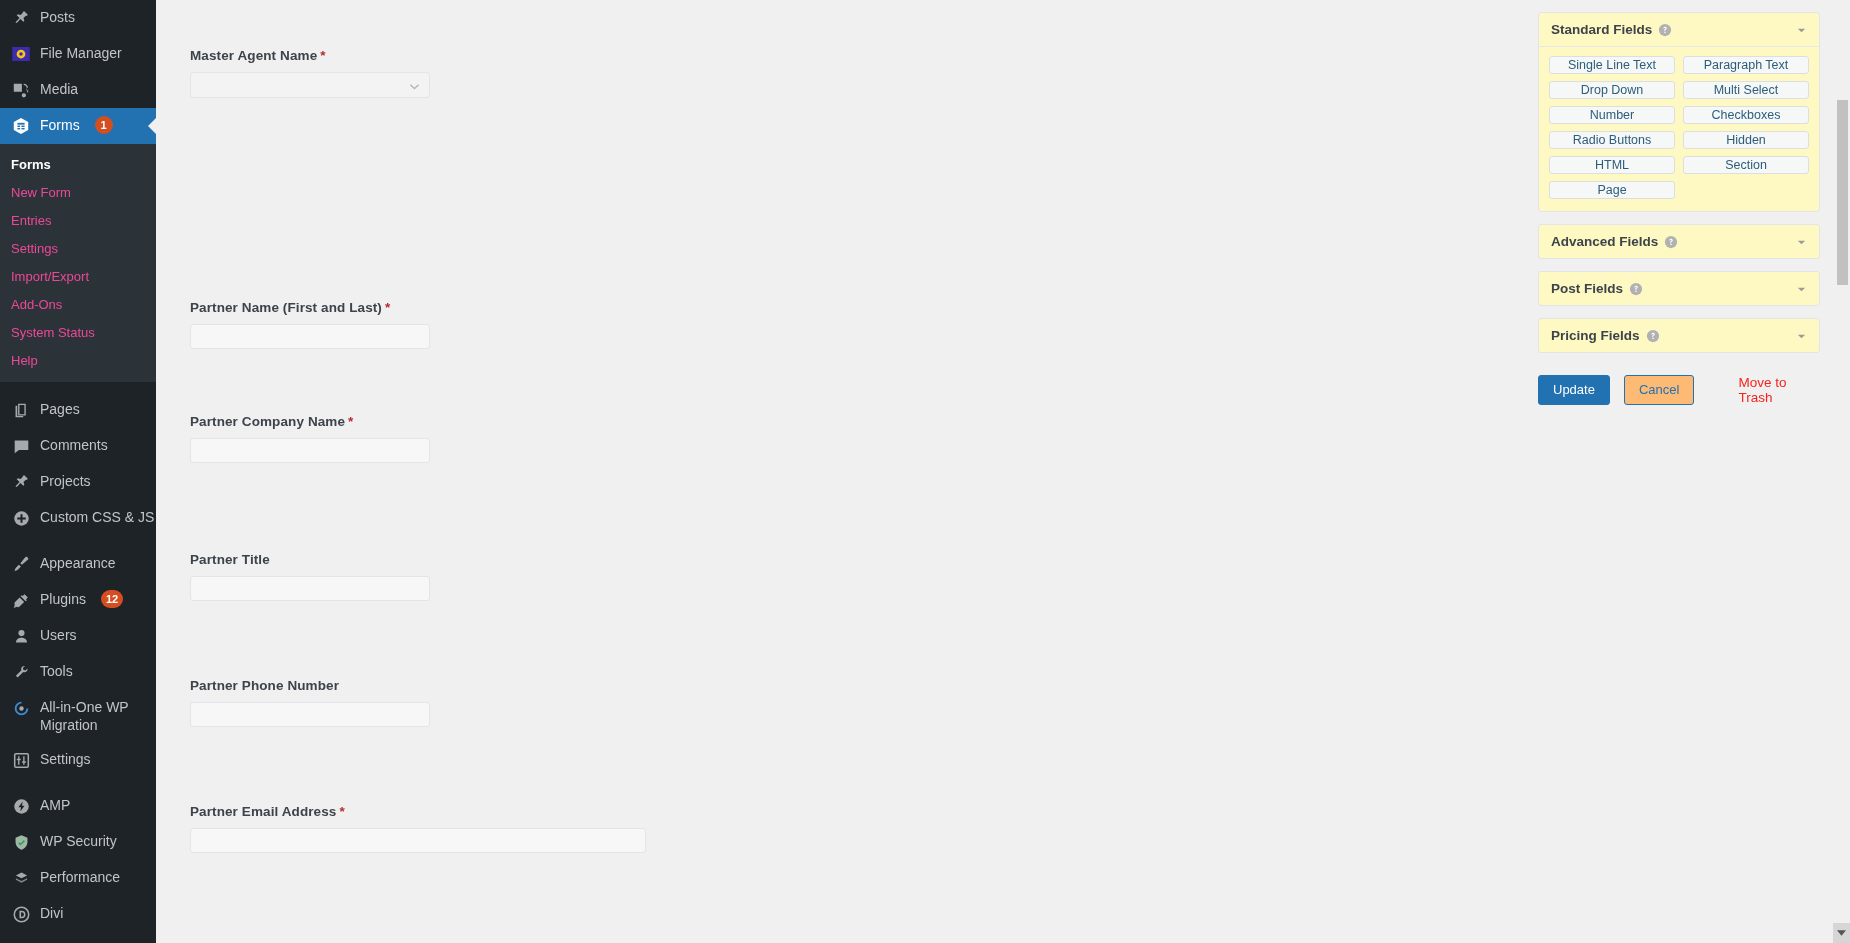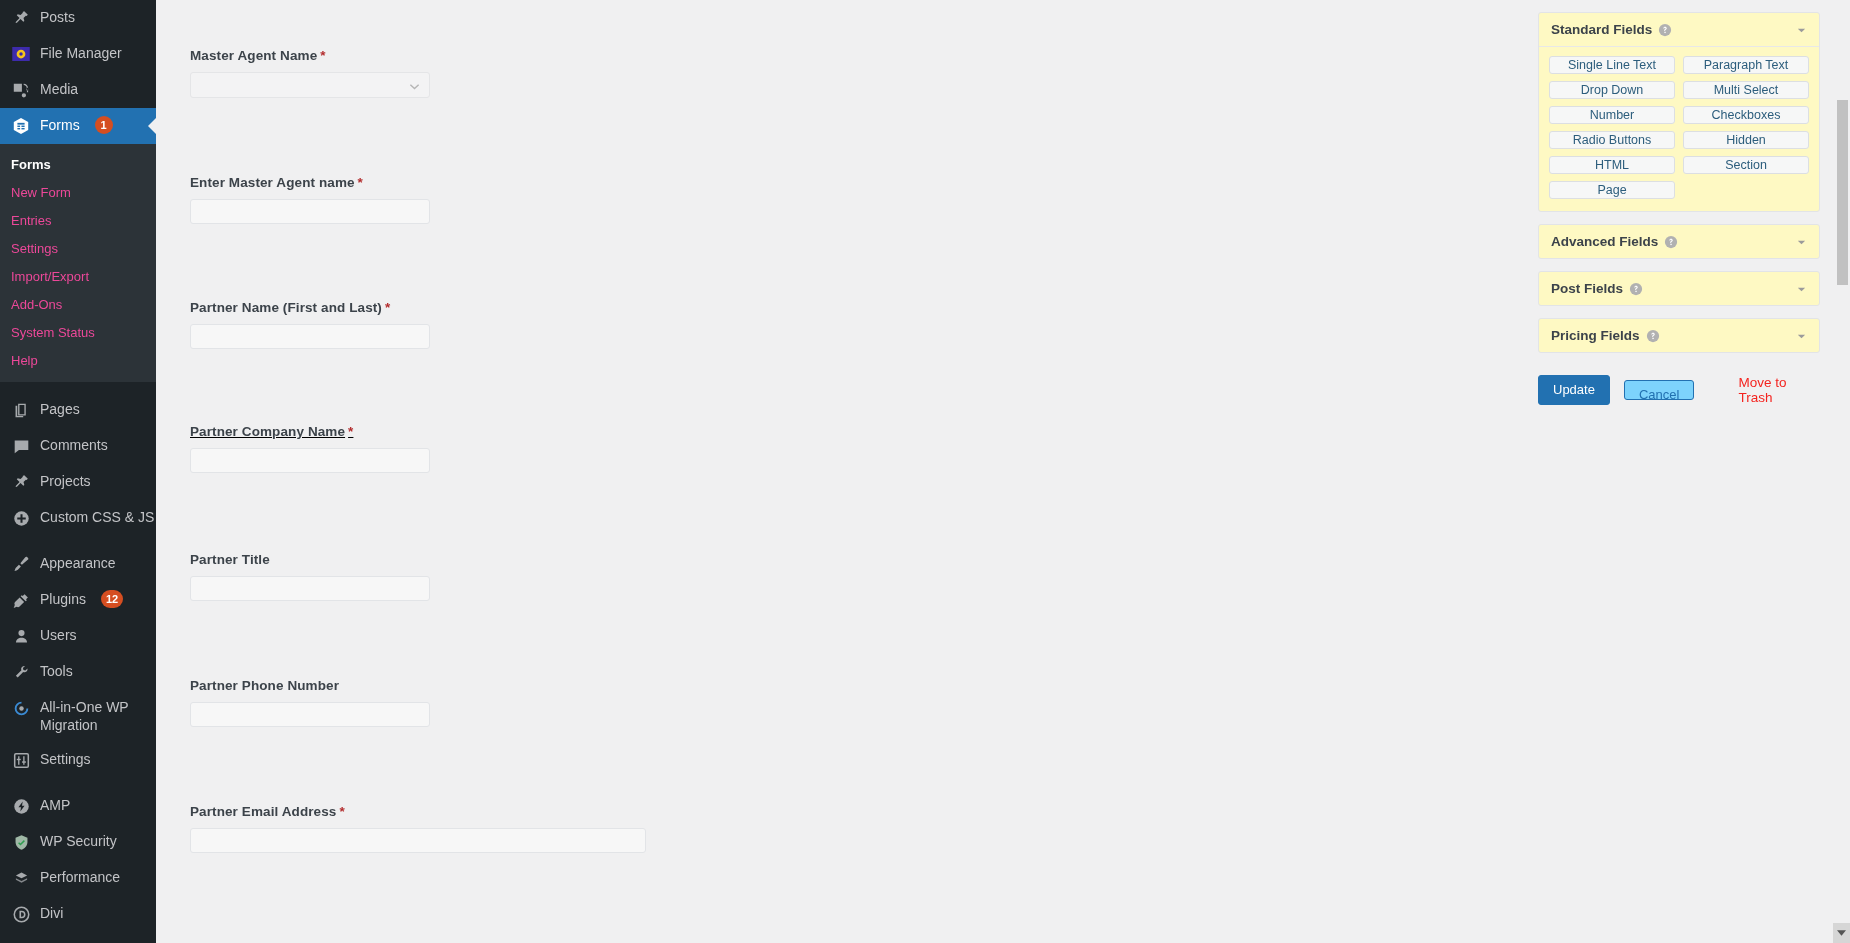--- a/index.html
+++ b/index.html
@@ -218,26 +218,26 @@
     color: #fff;
     font-size: 13px;
     font-family: "Liberation Sans", sans-serif;
     height: 30px;
     padding: 0 14px;
     border-radius: 3px;
     cursor: pointer;
     line-height: 28px;
   }
   .btn-secondary {
-    background: #7dd3fc;
+    background: #fdba74;
     border: 1px solid #2271b1;
     color: #2271b1;
     font-size: 13px;
     font-family: "Liberation Sans", sans-serif;
-    height: 20px;
+    height: 30px;
     padding: 0 14px;
     border-radius: 3px;
     margin-left: 14px;
     cursor: pointer;
     line-height: 28px;
   }
   .link-trash {
     color: #f4231f;
     font-size: 13.5px;
     margin-left: 44px;
@@ -492,35 +492,29 @@
       </div>
       <div class="select-input">
         <span class="select-caret">
           <svg width="11" height="11" viewBox="0 0 12 12">
               <path d="M1.5 4 6 8.2 10.5 4" fill="none" stroke="#b5b5b5" stroke-width="1.5"></path>
             </svg>
         </span>
       </div>
     </div>
 
-    <div class="field-block" style="top:175px;">
-      <div class="field-label">
-        <span>Enter Master Agent name</span><span class="req">*</span>
-      </div>
-      <div class="text-input"></div>
-    </div>
 
     <div class="field-block" style="top:300px;">
       <div class="field-label">
         <span>Partner Name (First and Last)</span><span class="req">*</span>
       </div>
       <div class="text-input"></div>
     </div>
 
-    <div class="field-block" style="top:424px;text-decoration:underline;">
+    <div class="field-block" style="top:414px;">
       <div class="field-label">
         <span>Partner Company Name</span><span class="req">*</span>
       </div>
       <div class="text-input"></div>
     </div>
 
     <div class="field-block" style="top:552px;">
       <div class="field-label">
         <span>Partner Title</span>
       </div>

